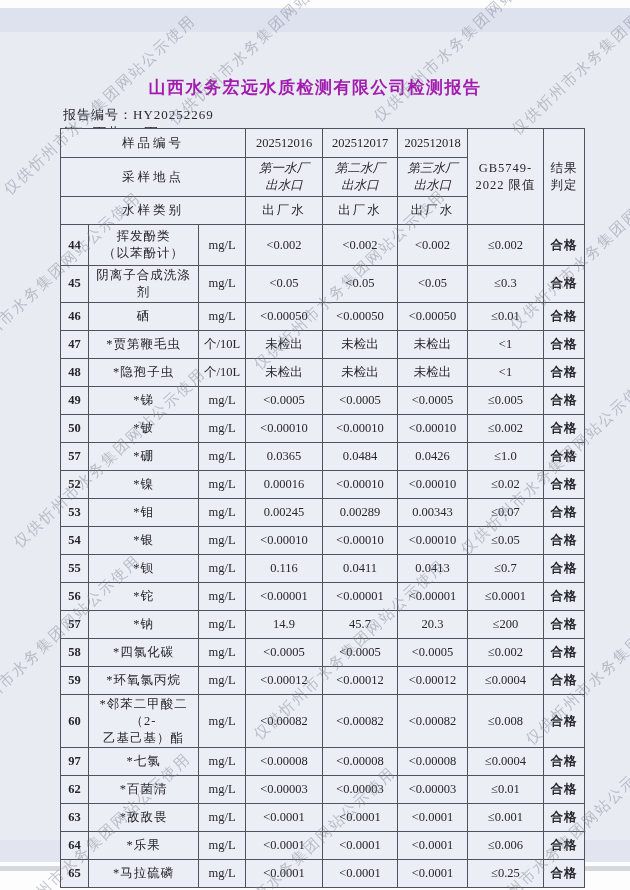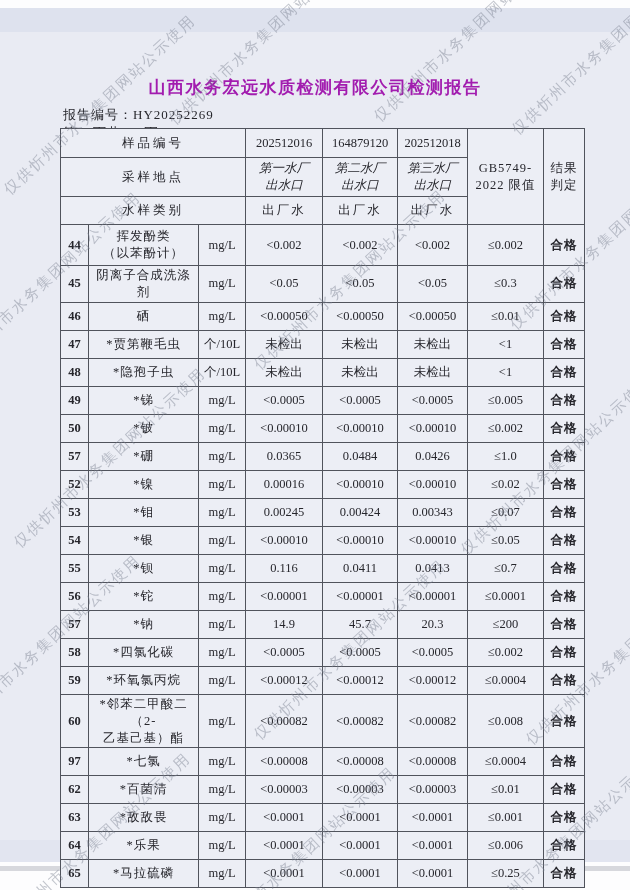--- a/index.html
+++ b/index.html
@@ -81,21 +81,21 @@
         <col style="width:77px">
           <col style="width:75px">
           <col style="width:70px">
         <col style="width:76px">
           <col style="width:41px">
       </colgroup>
       <thead>
         <tr class="hr1">
           <td colspan="3" class="label">样品编号</td>
           <td>202512016</td>
-          <td>164879120</td>
+          <td>202512017</td>
           <td>202512018</td>
           <td rowspan="3" class="limit-head">GB5749-
 2022 限值</td>
           <td rowspan="3" class="result-head">结果
 判定</td>
         </tr>
         <tr class="hr2">
           <td colspan="3" class="label">采样地点</td>
           <td class="loc">第一水厂
 出水口</td>
@@ -210,21 +210,21 @@
     <td class="c-val">&lt;0.00010</td>
     <td class="c-limit">≤0.02</td>
     <td class="c-result">合格</td>
   </tr>
 
   <tr>
     <td class="c-no">53</td>
     <td class="c-name">*钼</td>
     <td class="c-unit">mg/L</td>
     <td class="c-val">0.00245</td>
-    <td class="c-val">0.00424</td>
+    <td class="c-val">0.00289</td>
     <td class="c-val">0.00343</td>
     <td class="c-limit">≤0.07</td>
     <td class="c-result">合格</td>
   </tr>
 
   <tr>
     <td class="c-no">54</td>
     <td class="c-name">*银</td>
     <td class="c-unit">mg/L</td>
     <td class="c-val">&lt;0.00010</td>

